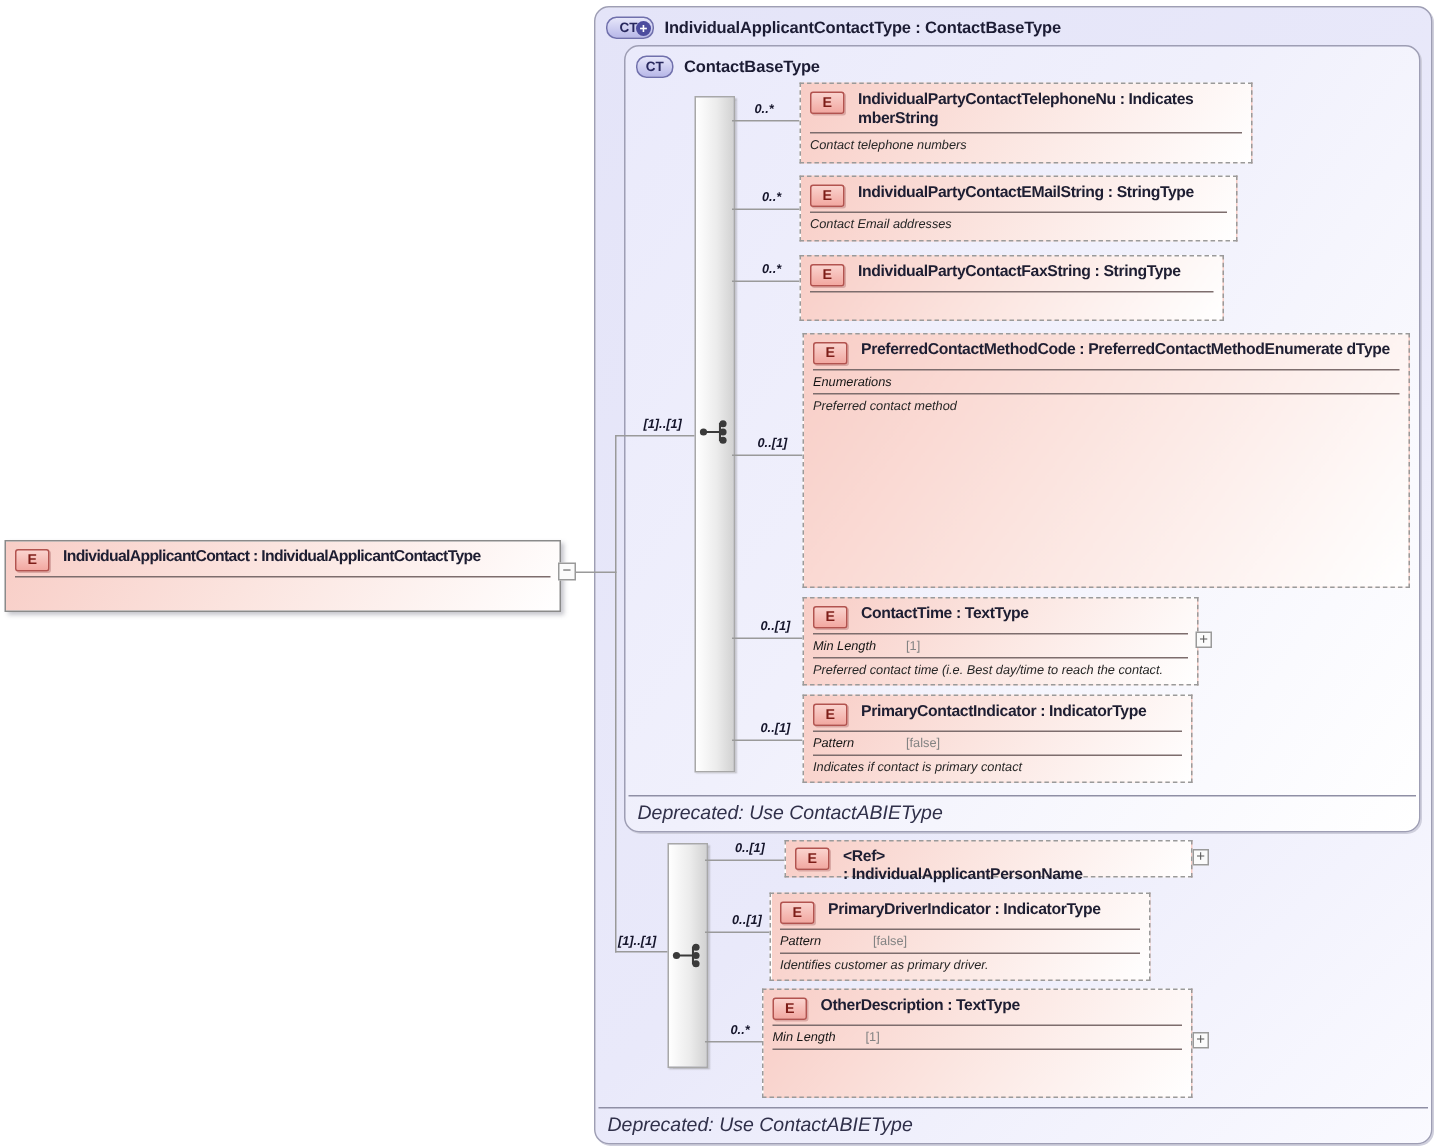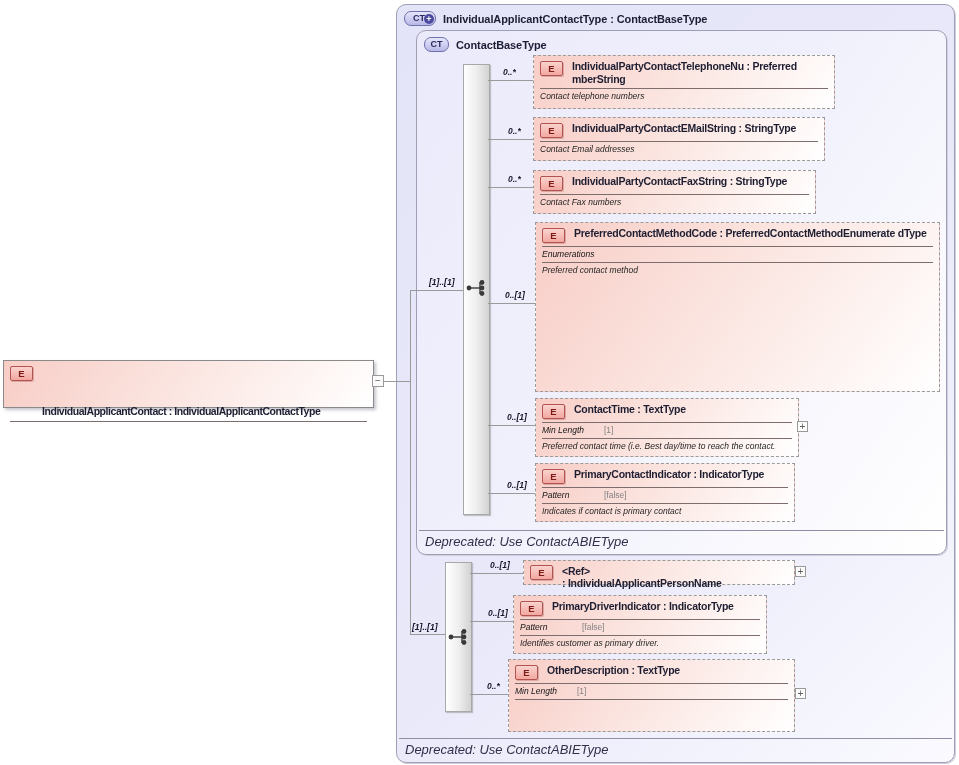--- a/index.html
+++ b/index.html
@@ -71,21 +71,21 @@
     <div class="ct-header">
       <span class="ct-badge">CT</span>
       <span class="ct-title">ContactBaseType</span>
     </div>
     <div class="ct-footer">Deprecated: Use ContactABIEType</div>
   </div>
 
   <div class="ebox solid" style="left:3px;top:360px;width:369px;height:46px;">
     <div class="trow">
       <span class="e-badge">E</span>
-      <div class="ttext" style="letter-spacing:-0.45px;margin-top:40px;">IndividualApplicantContact : IndividualApplicantContactType</div>
+      <div class="ttext" style="letter-spacing:-0.45px;">IndividualApplicantContact : IndividualApplicantContactType</div>
     </div>
     <div class="hr"></div>
   </div>
 
   <div class="togglebox" style="left:372px;top:375px;width:12px;height:12px;line-height:10px;">−</div>
 
   <div class="hline" style="left:384px;top:381px;width:27px;"></div>
   <div class="vline" style="left:410px;top:290px;height:345px;"></div>
   <div class="hline" style="left:410px;top:290px;width:53px;"></div>
   <div class="hline" style="left:410px;top:634px;width:35px;"></div>
@@ -128,21 +128,21 @@
   <div class="card" style="left:490px;top:560px;">0..[1]</div>
   <div class="hline" style="left:470px;top:621px;width:43px;"></div>
   <div class="card" style="left:488px;top:608px;">0..[1]</div>
   <div class="hline" style="left:470px;top:694px;width:38px;"></div>
   <div class="card" style="left:487px;top:681px;">0..*</div>
 
   <div class="ebox" style="left:533px;top:55px;width:300px;height:52px;">
     <div class="trow">
       <span class="e-badge">E</span>
       <div class="ttext">
-        <span>IndividualPartyContactTelephoneNu : Preferred</span>
+        <span>IndividualPartyContactTelephoneNu : Indicates</span>
         <span>mberString</span>
       </div>
     </div>
     <div class="hr"></div>
     <div class="anno">Contact telephone numbers</div>
   </div>
 
   <div class="ebox" style="left:533px;top:117px;width:290px;height:42px;">
     <div class="trow">
       <span class="e-badge">E</span>
@@ -151,21 +151,20 @@
     <div class="hr"></div>
     <div class="anno">Contact Email addresses</div>
   </div>
 
   <div class="ebox" style="left:533px;top:170px;width:281px;height:42px;">
     <div class="trow">
       <span class="e-badge">E</span>
       <div class="ttext">IndividualPartyContactFaxString : StringType</div>
     </div>
     <div class="hr"></div>
-    <div class="anno">Contact Fax numbers</div>
   </div>
 
   <div class="ebox" style="left:535px;top:222px;width:403px;height:168px;">
     <div class="trow">
       <span class="e-badge">E</span>
       <div class="ttext">
         <span>PreferredContactMethodCode : PreferredContactMethodEnumerate</span>
         <span class="l2c">dType</span>
       </div>
     </div>

